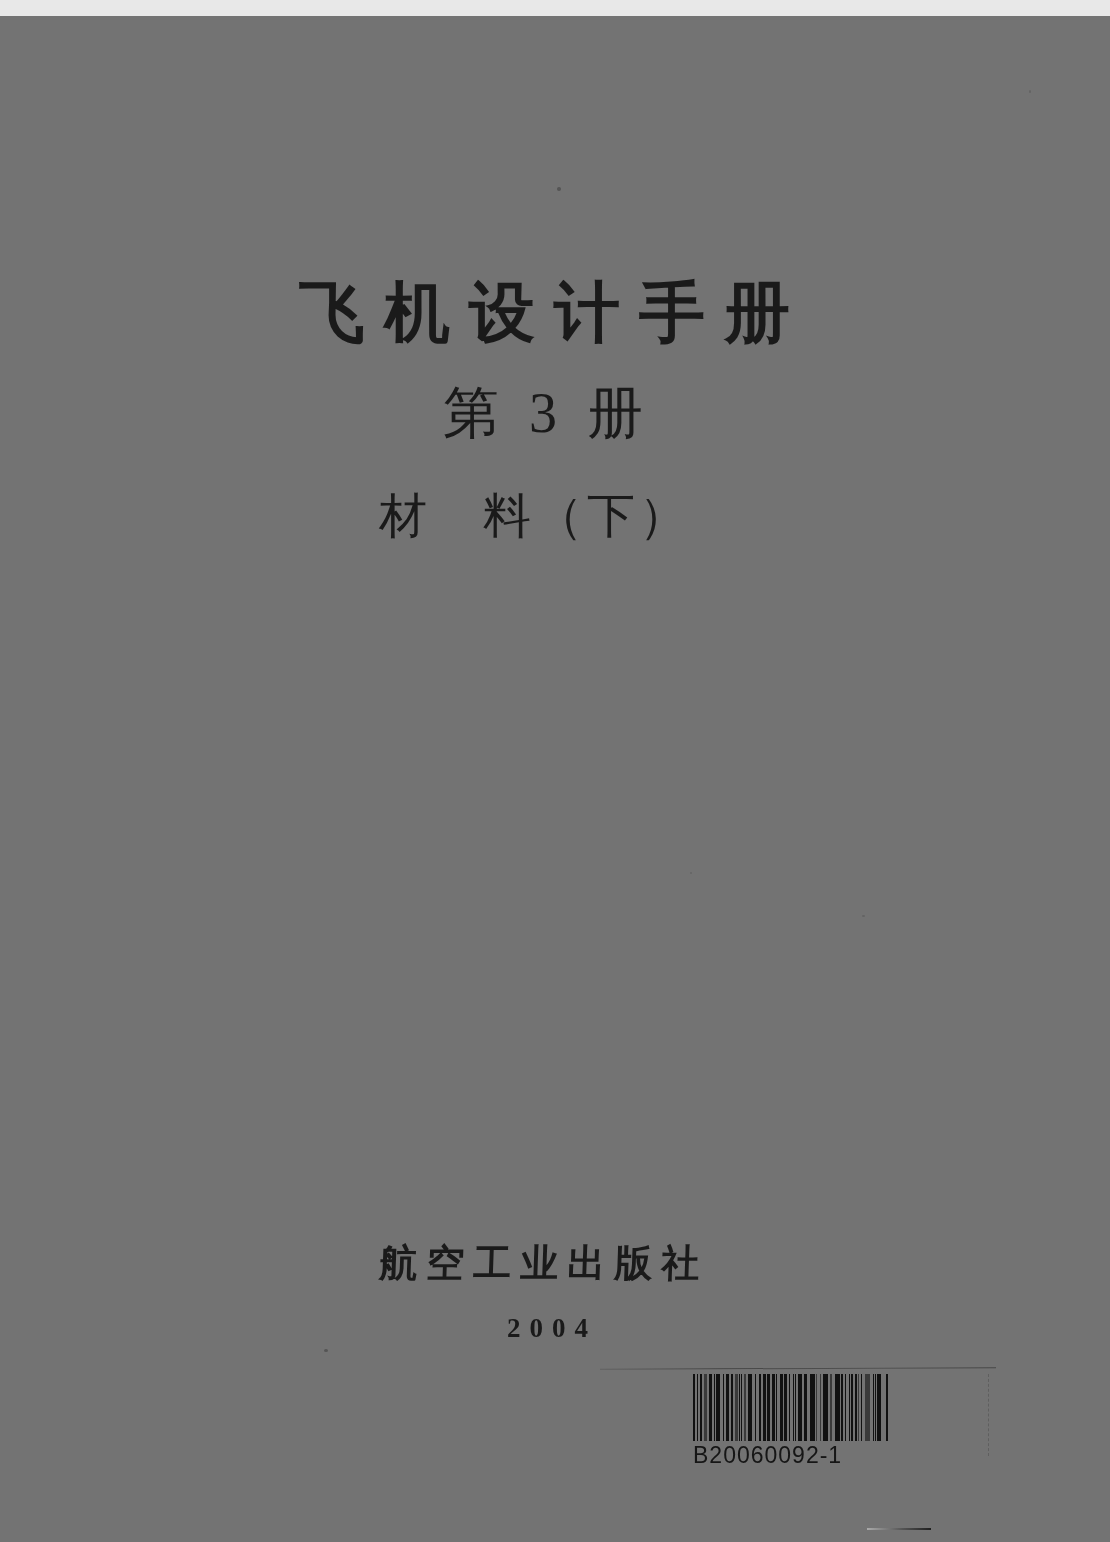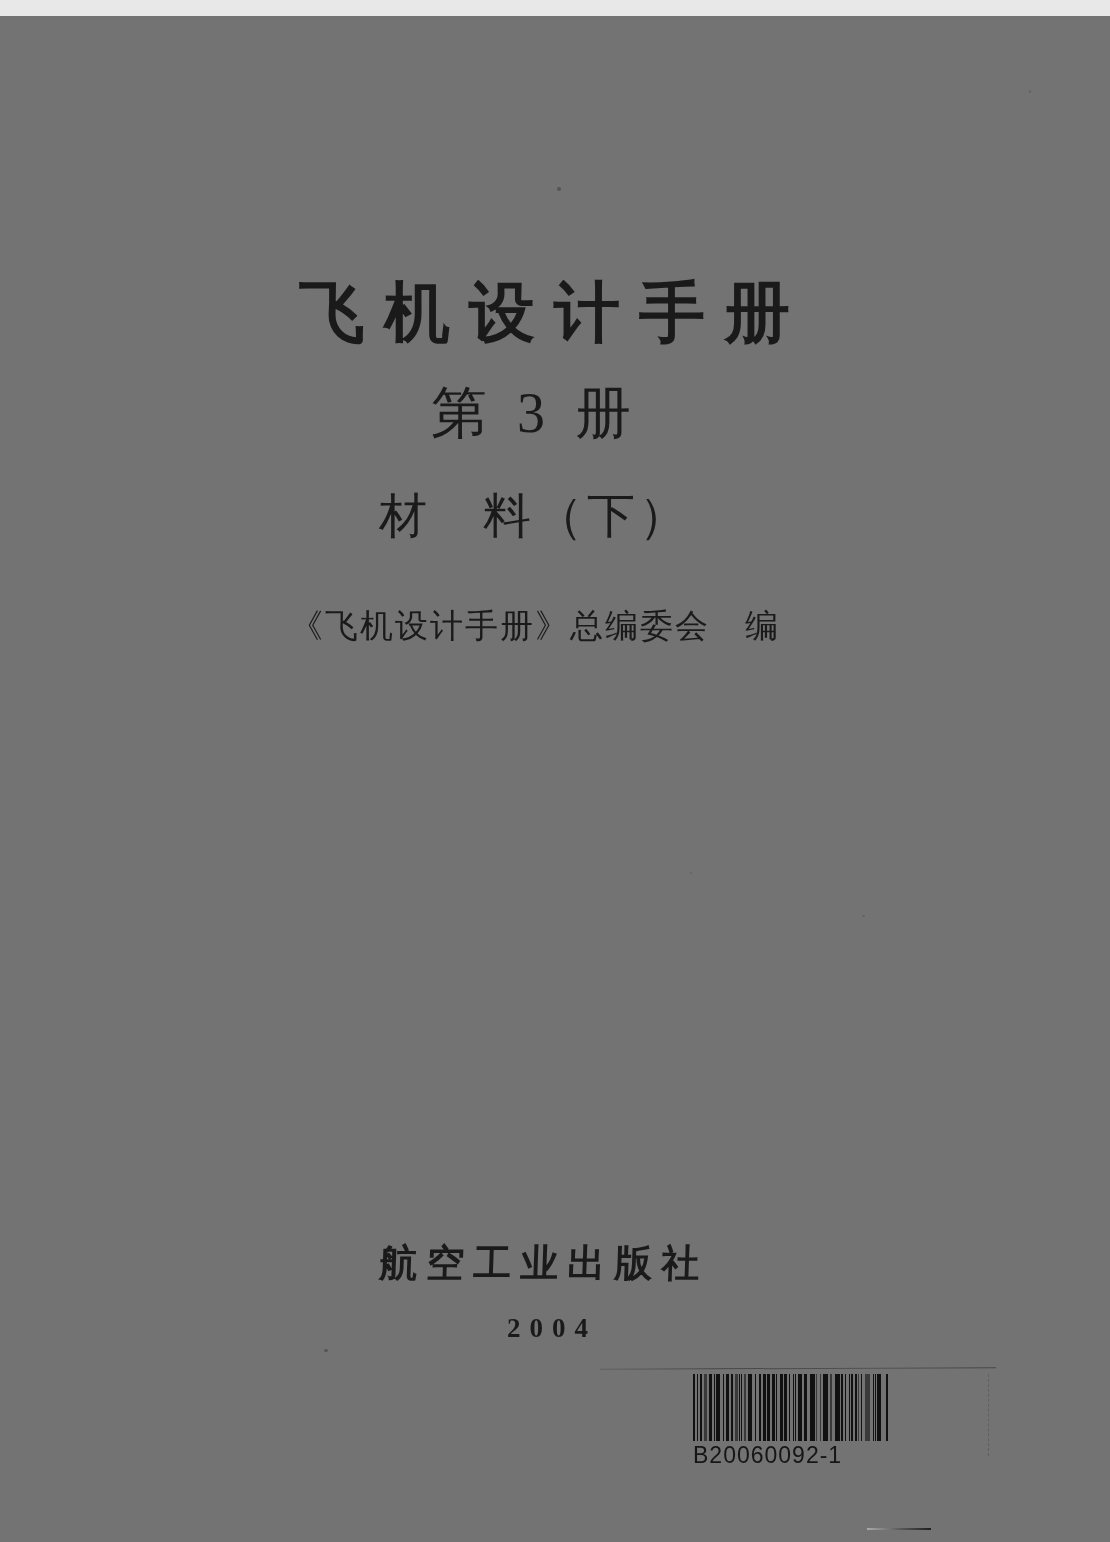--- a/index.html
+++ b/index.html
@@ -32,21 +32,21 @@
     font-weight: 600;
     letter-spacing: 19px;
     padding-left: 19px; 
   }
   .volume {
     top: 360px;
     font-family: "Liberation Serif", "DejaVu Serif", serif;
     font-size: 56px;
     font-weight: 500;
     letter-spacing: 8px;
-    padding-left: 0;
+    padding-left: 12px;
   }
   .subtitle {
     top: 468px;
     font-family: "Liberation Serif", "DejaVu Serif", serif;
     font-size: 48px;
     font-weight: 500;
     letter-spacing: 4px;
   }
   .editor {
     top: 588px;
@@ -131,21 +131,20 @@
 <body>
 
 <div class="page">
 
   <div class="line book-title">飞机设计手册</div>
 
   <div class="line volume">第 3 册</div>
 
   <div class="line subtitle">材　料（下）</div>
 
-  <div class="line editor">《飞机设计手册》总编委会　编</div>
 
   <div class="line publisher">航空工业出版社</div>
 
   <div class="line year">2004</div>
 
   <div class="barcode-block">
     <div class="barcode-bars"><svg width="196" height="67" viewBox="0 0 196 67" shape-rendering="crispEdges" fill="#111">
           <rect x="0" y="0" width="2" height="67"></rect>
           <rect x="4" y="0" width="1" height="67" fill="#111"></rect>
           <rect x="7" y="0" width="2" height="67" fill="#111"></rect>

